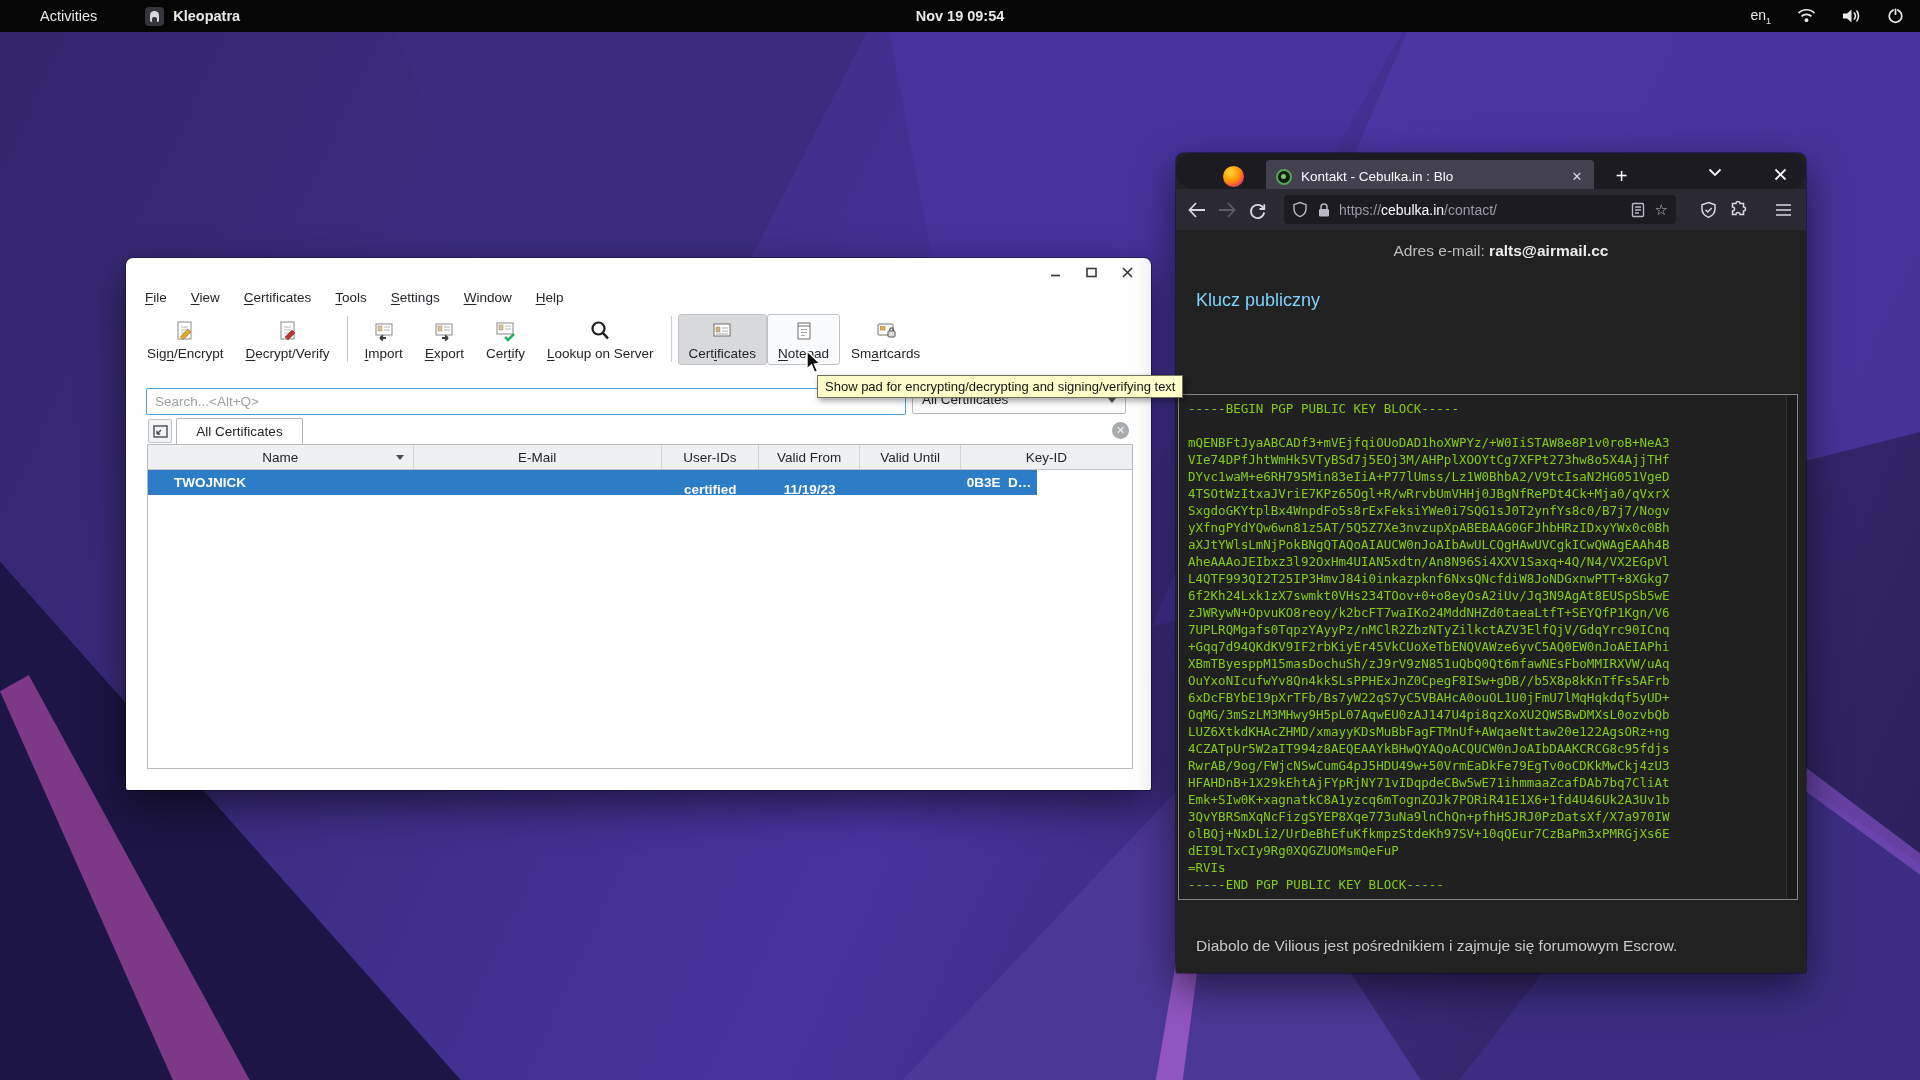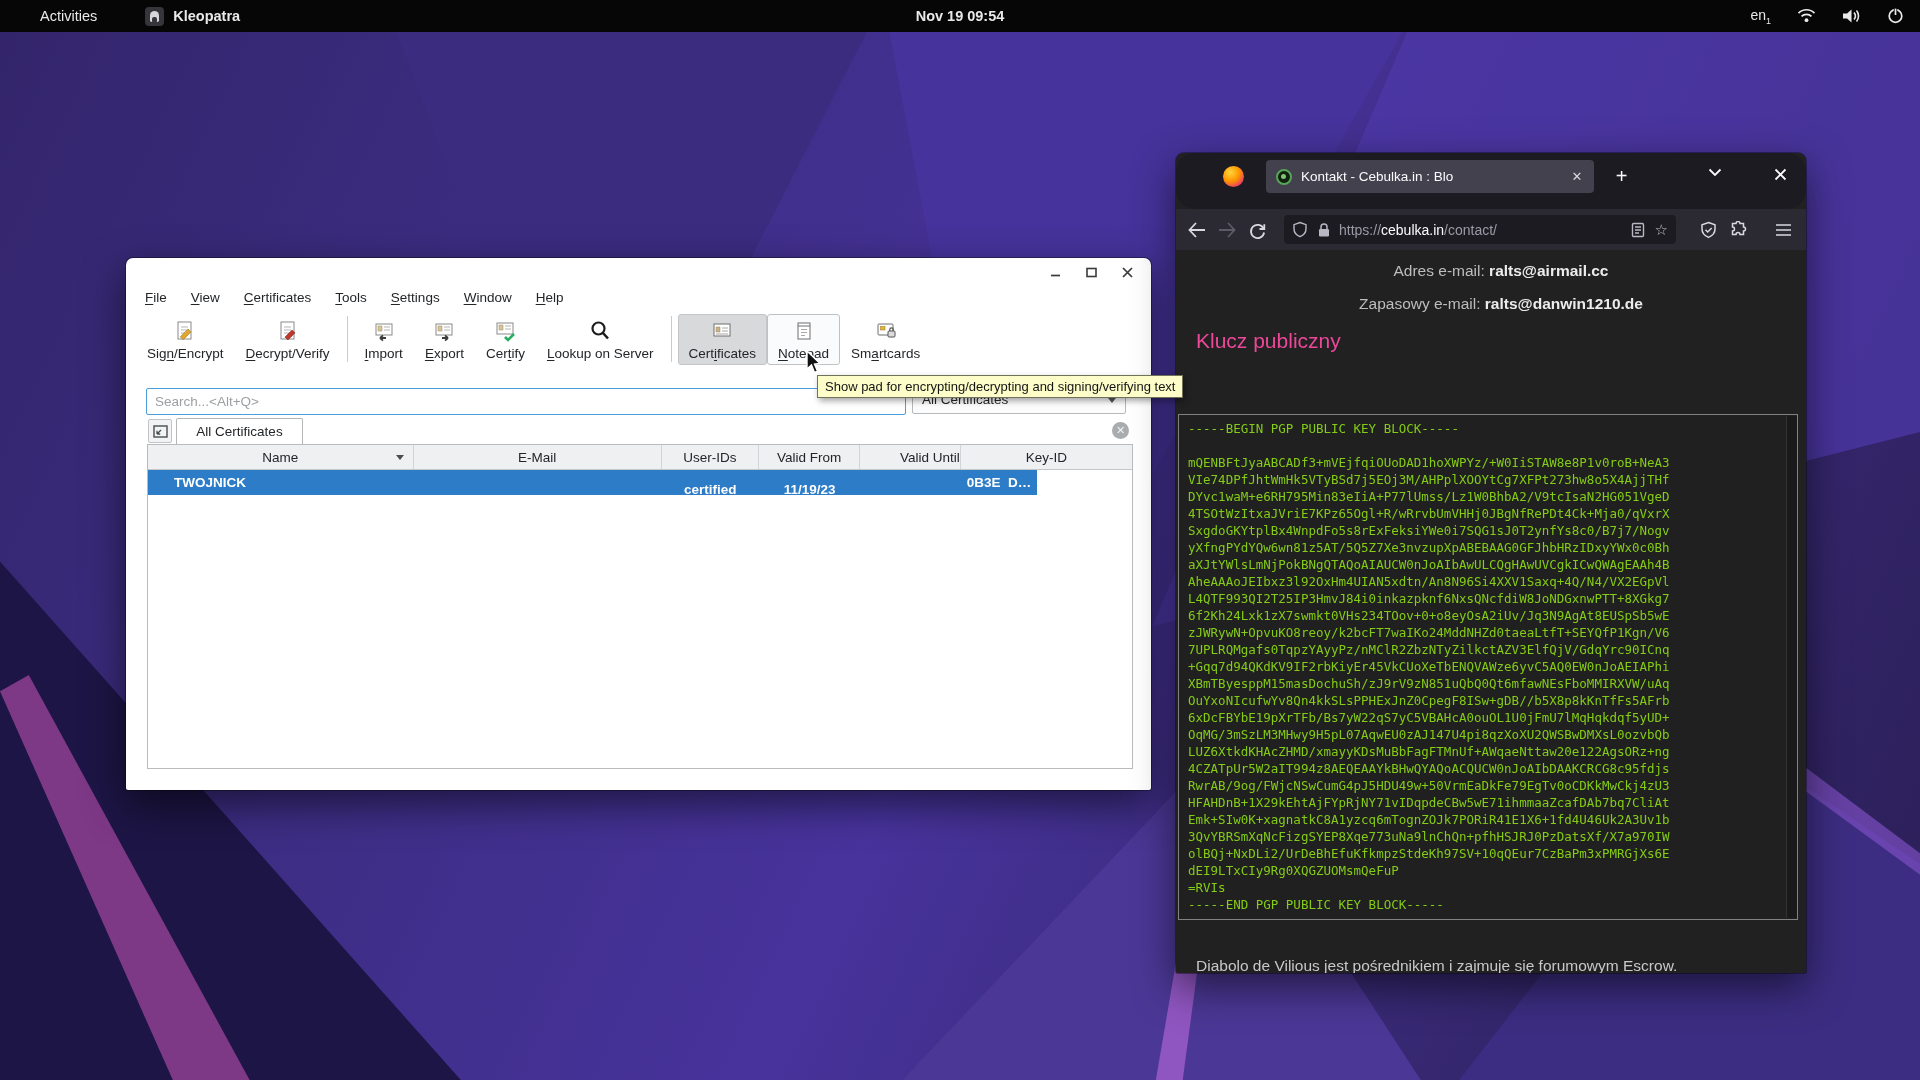--- a/index.html
+++ b/index.html
@@ -78,39 +78,39 @@
 
   .kleo-table { position:absolute; left:21px; top:186px; width:986px; height:325px; background:#fff;
     border:1px solid #b9bcbe; }
   .kt-header { display:flex; height:25px; background:#eff0f1; border-bottom:1px solid #c4c7c9; }
   .kt-hcell { position:relative; display:flex; align-items:center; justify-content:center;
     border-right:1px solid #d2d5d7; font-size:13.5px; }
   .kt-hcell:last-child { border-right:none; }
   .sort-arrow { position:absolute; right:9px; top:10px; width:0; height:0;
     border-left:4px solid transparent; border-right:4px solid transparent; border-top:5px solid #4a4d4f; }
   .c-name{width:27%;} .c-email{width:25.2%;} .c-uids{width:9.9%;} .c-from{width:10.3%;}
-  .c-until{width:10.2%;justify-content:flex-end;} .c-keyid{width:17.4%;}
+  .c-until{width:10.2%;} .c-keyid{width:17.4%;}
   .kt-row { position:relative; height:25px; display:flex; color:#fff; font-size:13.5px; }
   .kt-rowbg { position:absolute; left:0; top:0; height:100%; width:90.3%; background:#2c7cc8; }
   .kt-cell { position:relative; z-index:1; display:flex; align-items:center; }
   .kt-cell.center { justify-content:center; }
   .cell-name { padding-left:26px; font-weight:700; }
   .cell-keyid { padding-left:6px; font-weight:600; white-space:pre; }
   .kt-cell.semibold { font-weight:600;margin-top:14px; }
 
   
   .ktooltip { position:absolute; left:817px; top:375px; height:23px; background:#fdfdc9;
     border:1px solid #72725a; color:#141414; font-size:13px; line-height:21px; padding:0 7px;
     white-space:nowrap; z-index:80; box-shadow:2px 3px 6px rgba(0,0,0,.35); }
   .cursor { position:absolute; left:806px; top:350px; z-index:90; }
 
   
   .fox { left:1176px; top:153px; width:630px; height:820px; background:#212121;
     border-radius:8px 8px 2px 2px; overflow:hidden; }
-  .fox-tabbar { height:56px; background:#1c1b22; position:relative;border-radius:19px; }
+  .fox-tabbar { height:36px; background:#1c1b22; position:relative;border-radius:19px; }
   .ffview { position:absolute; left:47px; top:13px; width:21px; height:21px; border-radius:50%;
     background:radial-gradient(circle at 35% 30%, #ffd43b 0%, #ff9500 45%, #e3366d 80%, #b5007f 100%); }
   .fox-tab { position:absolute; left:90px; top:7px; width:328px; height:33px; background:#42414d;
     border-radius:4px; display:flex; align-items:center; padding:0 8px 0 10px; color:#fbfbfe; font-size:13.5px; }
   .favicon { width:16px; height:16px; border-radius:50%; border:2.5px solid #57a557; background:#10210f;
     flex:none; position:relative; }
   .favicon::after { content:""; position:absolute; left:3px; top:3px; width:5px; height:5px;
     border-radius:50%; background:#7fc56f; }
   .fox-tab .title { margin-left:9px; flex:1; white-space:nowrap; overflow:hidden;
     -webkit-mask-image:linear-gradient(to right,#000 82%,transparent 98%);
@@ -128,21 +128,21 @@
   .urlbar { position:absolute; left:108px; top:6px; width:392px; height:29px; background:#1c1b22;
     border-radius:4px; display:flex; align-items:center; padding:0 8px; color:#fbfbfe; }
   .urlbar .url-text { font-size:14px; margin-left:8px; flex:1; white-space:nowrap; overflow:hidden; }
   .url-dim { color:#9b9aa5; }
   .url-host { color:#fbfbfe; }
   .star { font-size:15px; color:#bdbdc9; margin-left:10px; }
 
   .fox-content { position:relative; height:732px; background:#212121; color:#bdbdbd; font-size:15.5px; }
   .contact-line { padding:12px 0 3px 20px;text-align:center; }
   .contact-line b { color:#ececec; }
-  .pubkey-link { display:block; margin:13px 0 0 20px; color:#ec4899; font-size:21px; }
+  .pubkey-link { display:block; margin:27px 0 0 20px; color:#7dd3fc; font-size:18px; }
   .pgp { position:absolute; left:2px; top:164px; width:620px; height:506px; border:1px solid #828282;
     background:#202020; color:#84cc16; font-family:"DejaVu Sans Mono","Liberation Mono",monospace;
     font-size:12.5px; line-height:17px; padding:5px 20px 5px 9px; overflow:hidden; white-space:pre; }
   .pgp-track { position:absolute; right:1px; top:1px; bottom:1px; width:11px; background:#1a1a1c;
     border-left:1px solid #333; }
   .page-footer { position:absolute; left:20px; bottom:7px; color:#c8c8c8; }
 
   svg { display:block; }
 </style>
 </head>
@@ -438,21 +438,20 @@
         <svg width="17" height="14" viewBox="0 0 17 14">
           <line x1="1" y1="2" x2="16" y2="2" stroke="#d8d8e0" stroke-width="1.7"></line>
           <line x1="1" y1="7" x2="16" y2="7" stroke="#d8d8e0" stroke-width="1.7"></line>
           <line x1="1" y1="12" x2="16" y2="12" stroke="#d8d8e0" stroke-width="1.7"></line>
         </svg>
       </div>
     </div>
 
     <div class="fox-content">
       <p class="contact-line"><span>Adres e-mail: </span><b>ralts@airmail.cc</b></p>
-      <p class="contact-line"><span>Zapasowy e-mail: </span><b>ralts@danwin1210.de</b></p>
 
       <a class="pubkey-link">Klucz publiczny</a>
 
       <pre class="pgp">-----BEGIN PGP PUBLIC KEY BLOCK-----
 
 mQENBFtJyaABCADf3+mVEjfqiOUoDAD1hoXWPYz/+W0IiSTAW8e8P1v0roB+NeA3
 VIe74DPfJhtWmHk5VTyBSd7j5EOj3M/AHPplXOOYtCg7XFPt273hw8o5X4AjjTHf
 DYvc1waM+e6RH795Min83eIiA+P77lUmss/Lz1W0BhbA2/V9tcIsaN2HG051VgeD
 4TSOtWzItxaJVriE7KPz65Ogl+R/wRrvbUmVHHj0JBgNfRePDt4Ck+Mja0/qVxrX
 SxgdoGKYtplBx4WnpdFo5s8rExFeksiYWe0i7SQG1sJ0T2ynfYs8c0/B7j7/Nogv

